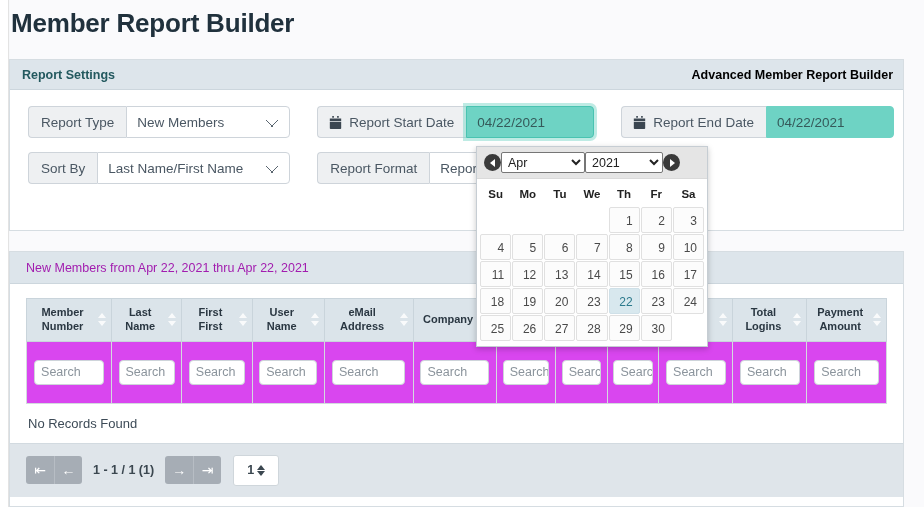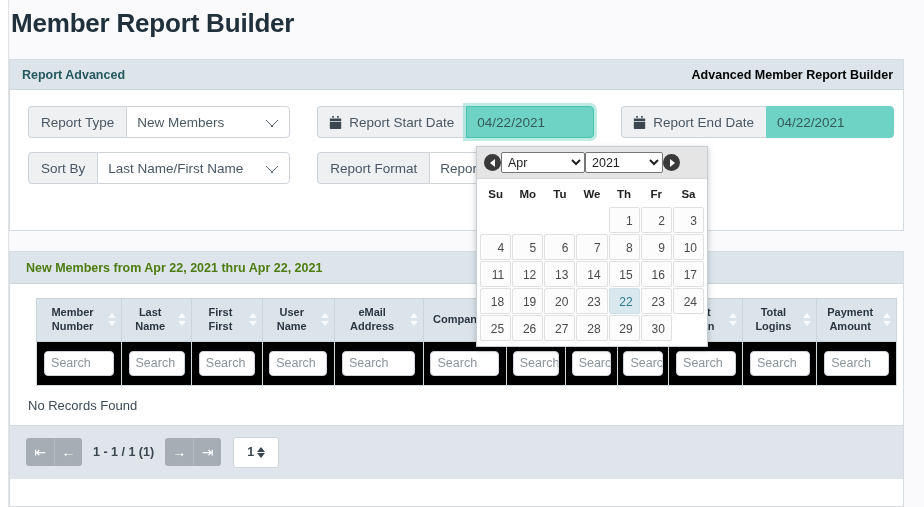--- a/index.html
+++ b/index.html
@@ -108,48 +108,48 @@
     font-size: 13.5px; padding: 0 16px; cursor: pointer;
     font-family: "Liberation Sans", sans-serif;
   }
 
   
   #results-panel { left: 9px; top: 251px; width: 895px; height: 256px; }
   .res-head {
     height: 32px; background: #dde5eb;
     border-bottom: 1px solid #ccd6dd;
     display: flex; align-items: center; padding-left: 16px;
-    font-size: 12.5px; font-weight: bold; color: #4d7c0f;
+    font-size: 12.5px; font-weight: normal; color: #a21caf;
   }
   .res-body { padding: 14px 16px 0 16px; background: #ffffff; }
 
   
-  table.grid { width: 100%; border-collapse: collapse; table-layout: fixed; margin-left: 10px; }
+  table.grid { width: 100%; border-collapse: collapse; table-layout: fixed; }
   table.grid thead th {
     background: #dbe4ea;
     border: 1px solid #c9d4db;
     font-size: 11px; font-weight: bold; color: #2a3742;
     padding: 7px 4px; text-align: center; vertical-align: middle;
     line-height: 1.25;
   }
   .th-inner { display: flex; align-items: center; justify-content: center; gap: 4px; }
   .th-text { display: inline-block; }
   .sort-ico {
     width: 9px; height: 13px; flex: 0 0 9px; position: relative; opacity: .85;
   }
   .sort-ico::before, .sort-ico::after {
     content: ""; position: absolute; left: 0;
     border-left: 4.5px solid transparent; border-right: 4.5px solid transparent;
   }
   .sort-ico::before { top: 0; border-bottom: 5px solid #ffffff; }
   .sort-ico::after  { bottom: 0; border-top: 5px solid #ffffff; }
 
   table.grid tbody td {
-    background: #000000; border: 1px solid #d3dade;
-    padding: 9px 4px; text-align: center;
+    background: #d946ef; border: 1px solid #d3dade;
+    padding: 18px 4px; text-align: center;
   }
   .search-box {
     width: 92%; height: 25px; border: 1px solid #ced4da; border-radius: 4px;
     background: #fff; font-size: 12.5px; color: #8b949c;
     padding: 0 6px; font-family: "Liberation Sans", sans-serif; outline: none;
     text-align: left; overflow: hidden; white-space: nowrap;
     display: inline-flex; align-items: center;
   }
   .norecords {
     font-size: 13px; color: #3d4b57; padding: 12px 2px 12px 2px;
@@ -236,21 +236,21 @@
 <body>
 
 <div id="root">
   <div class="gutter-left"></div>
   <div class="page-body"></div>
 
   <div class="page-title">Member Report Builder</div>
 
   <div class="panel" id="settings-panel">
     <div class="panel-head">
-      <span class="panel-head-title">Report Advanced</span>
+      <span class="panel-head-title">Report Settings</span>
       <a class="panel-head-link">Advanced Member Report Builder</a>
     </div>
     <div class="panel-body">
 
       <div class="row">
         <div class="grp">
           <span class="grp-label">Report Type</span>
           <select class="grp-select" style="width:164px">
             <option>New Members</option>
           </select>

